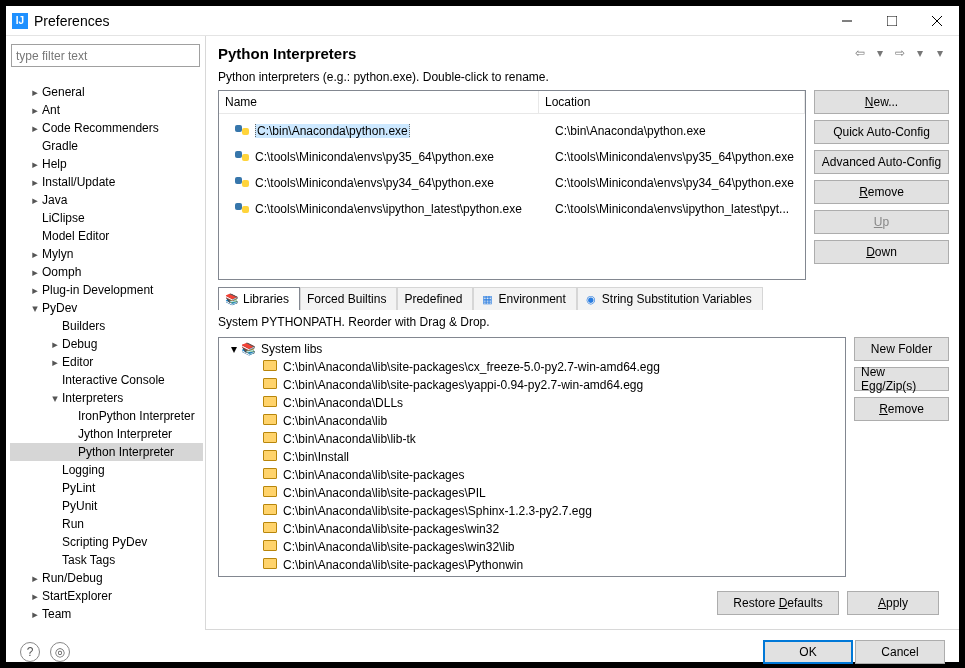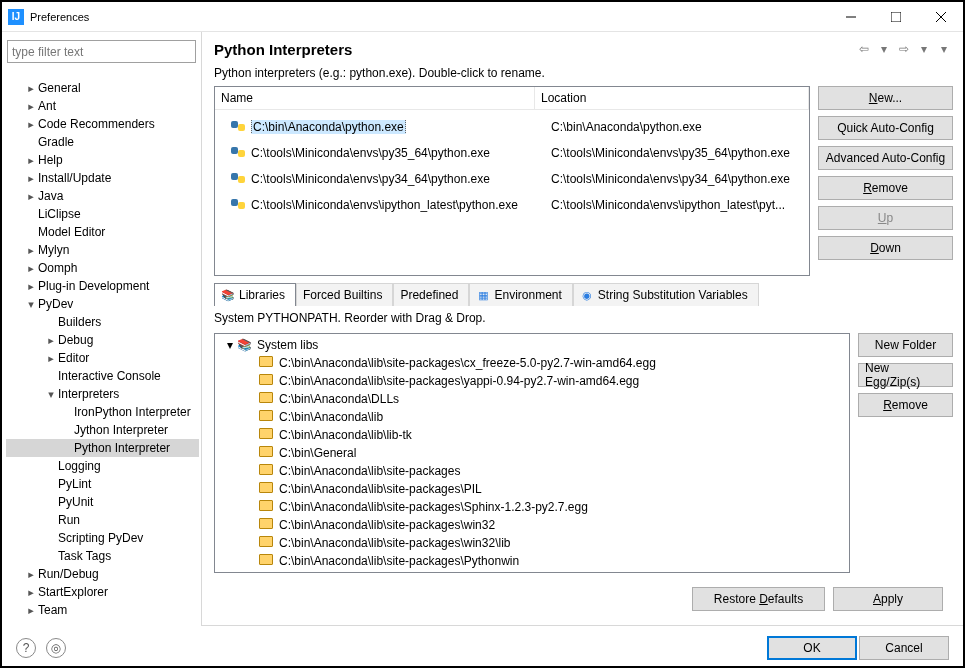--- a/index.html
+++ b/index.html
@@ -1,20 +1,20 @@
 <!DOCTYPE html>
 <html><head>
 <meta charset="utf-8">
 <style>
 * { box-sizing: border-box; margin: 0; padding: 0; font-family: "Segoe UI", Tahoma, sans-serif; font-size: 12px; }
 html, body { width: 965px; height: 668px; overflow: hidden; background: #fff; }
-.window { width: 965px; height: 668px; border: 2px solid #000000; display: flex; flex-direction: column; }
+.window { width: 965px; height: 668px; border: 6px solid #000000; display: flex; flex-direction: column; }
 .titlebar { height: 30px; display: flex; align-items: center; padding: 0 0 0 6px; border-bottom: 1px solid #e4e4e4; }
 .titlebar .app-icon { width: 16px; height: 16px; background: #1e90ff; margin-right: 6px; display:inline-flex;align-items:center;justify-content:center;color:#fff;font-weight:bold;font-size:10px;}
-.titlebar .title { font-size: 11px; }
+.titlebar .title { font-size: 14px; }
 .titlebar .spacer { flex: 1; }
 .titlebar .winbtn { width: 45px; height: 29px; display:flex; align-items:center; justify-content:center; }
 .body { flex:1; display:flex; }
 .leftpane { width: 200px; border-right: 1px solid #d8d8d8; display:flex; flex-direction:column; padding: 6px 2px 0 2px; }
 .filter { margin: 2px 3px 16px 3px; height: 23px; border: 1px solid #a0a0a0; padding: 2px 4px; color:#777; display:flex; align-items:center; }
 .tree { flex:1; overflow:auto; padding-left: 2px; }
 .tree-item { display:flex; align-items:center; height: 18px; padding-left: 4px; cursor:default; }
 .tree-item .arrow { width: 14px; text-align:center; color:#555; font-size:11px;}
 .tree-item.depth1 { padding-left: 18px; }
 .tree-item.depth2 { padding-left: 38px; }
@@ -332,21 +332,21 @@
               <div class="li depth1">
                 <span class="ficon"><span class="folder-ic"></span></span>
                 <span>C:\bin\Anaconda\lib</span>
               </div>
               <div class="li depth1">
                 <span class="ficon"><span class="folder-ic"></span></span>
                 <span>C:\bin\Anaconda\lib\lib-tk</span>
               </div>
               <div class="li depth1">
                 <span class="ficon"><span class="folder-ic"></span></span>
-                <span>C:\bin\General</span>
+                <span>C:\bin\Install</span>
               </div>
               <div class="li depth1">
                 <span class="ficon"><span class="folder-ic"></span></span>
                 <span>C:\bin\Anaconda\lib\site-packages</span>
               </div>
               <div class="li depth1">
                 <span class="ficon"><span class="folder-ic"></span></span>
                 <span>C:\bin\Anaconda\lib\site-packages\PIL</span>
               </div>
               <div class="li depth1">
@@ -369,24 +369,24 @@
           <div class="side-buttons2">
             <div class="btn">New Folder</div>
             <div class="btn">New Egg/Zip(s)</div>
             <div class="btn">
                 <span><span class="underline-key">R</span><span>emove</span></span>
               </div>
           </div>
         </div>
 
         <div class="footer1">
-          <div class="btn" style="width:133px">
+          <div class="btn" style="width:122px">
               <span>Restore <span class="underline-key">D</span>efaults</span>
             </div>
-          <div class="btn" style="width:110px">
+          <div class="btn" style="width:92px">
               <span><span class="underline-key">A</span><span>pply</span></span>
             </div>
         </div>
       </div>
 
       <div class="divider"></div>
     </div>
   </div>
 
   <div class="footer2">

